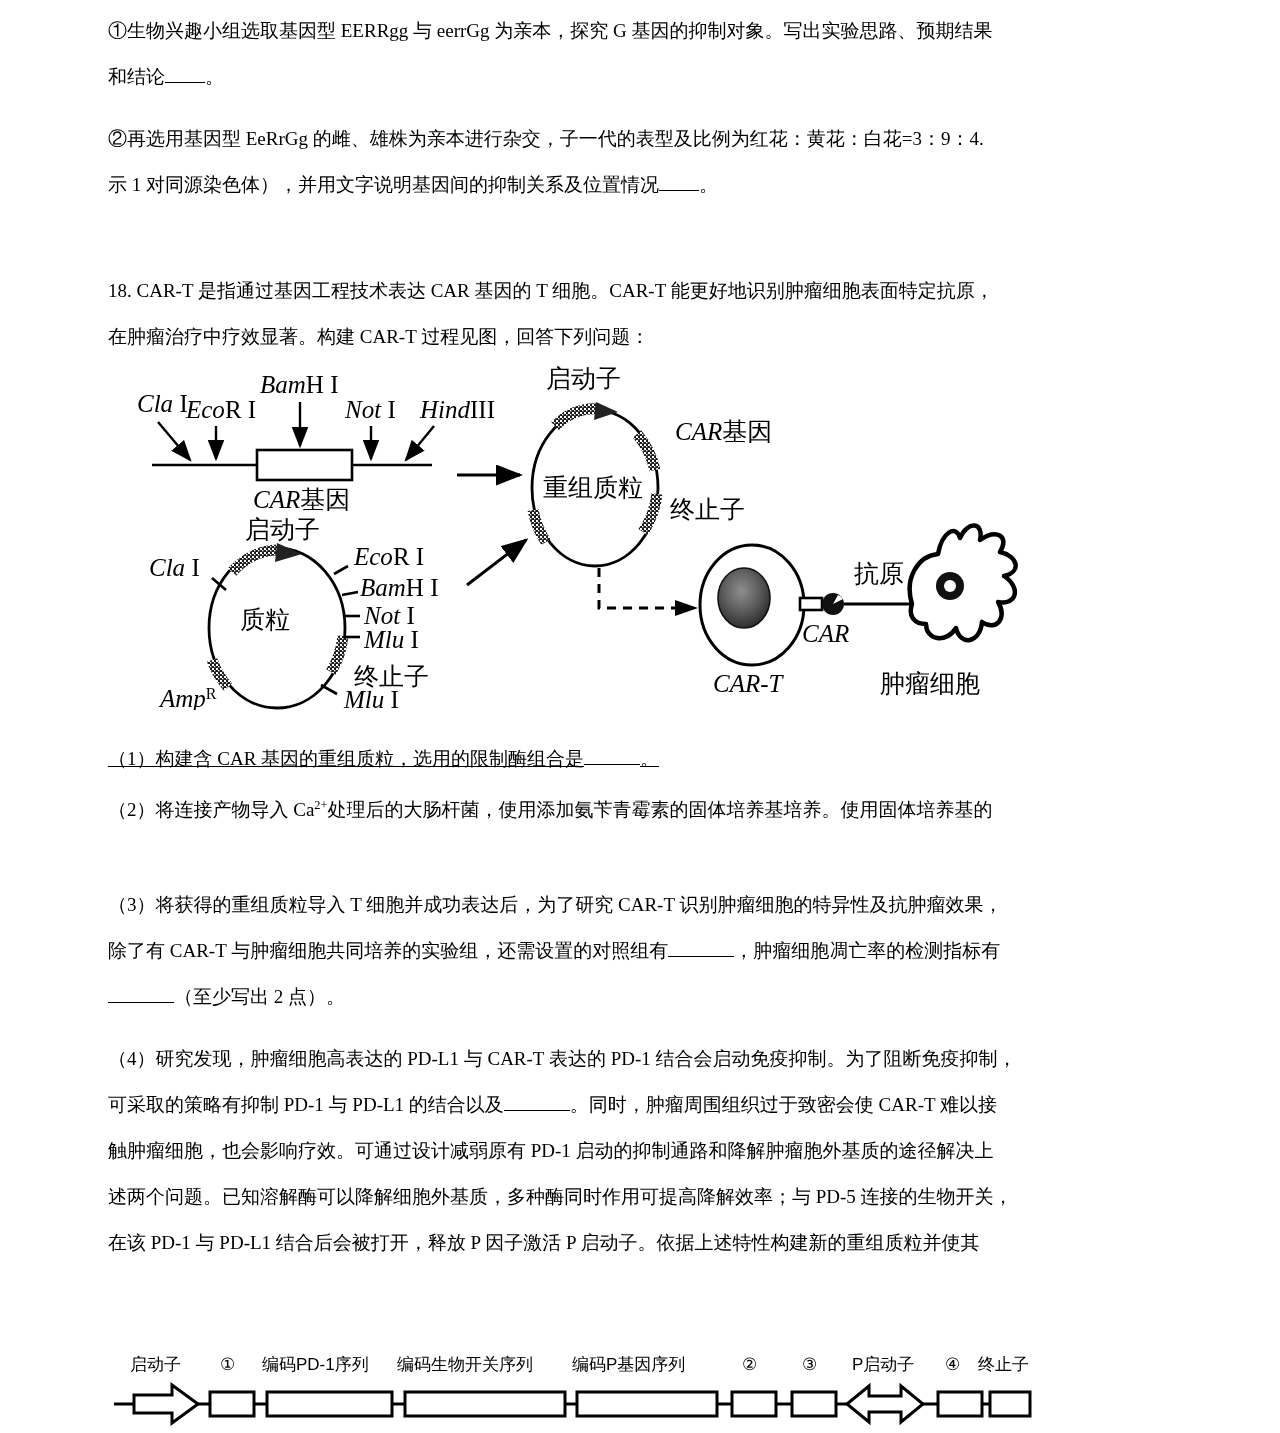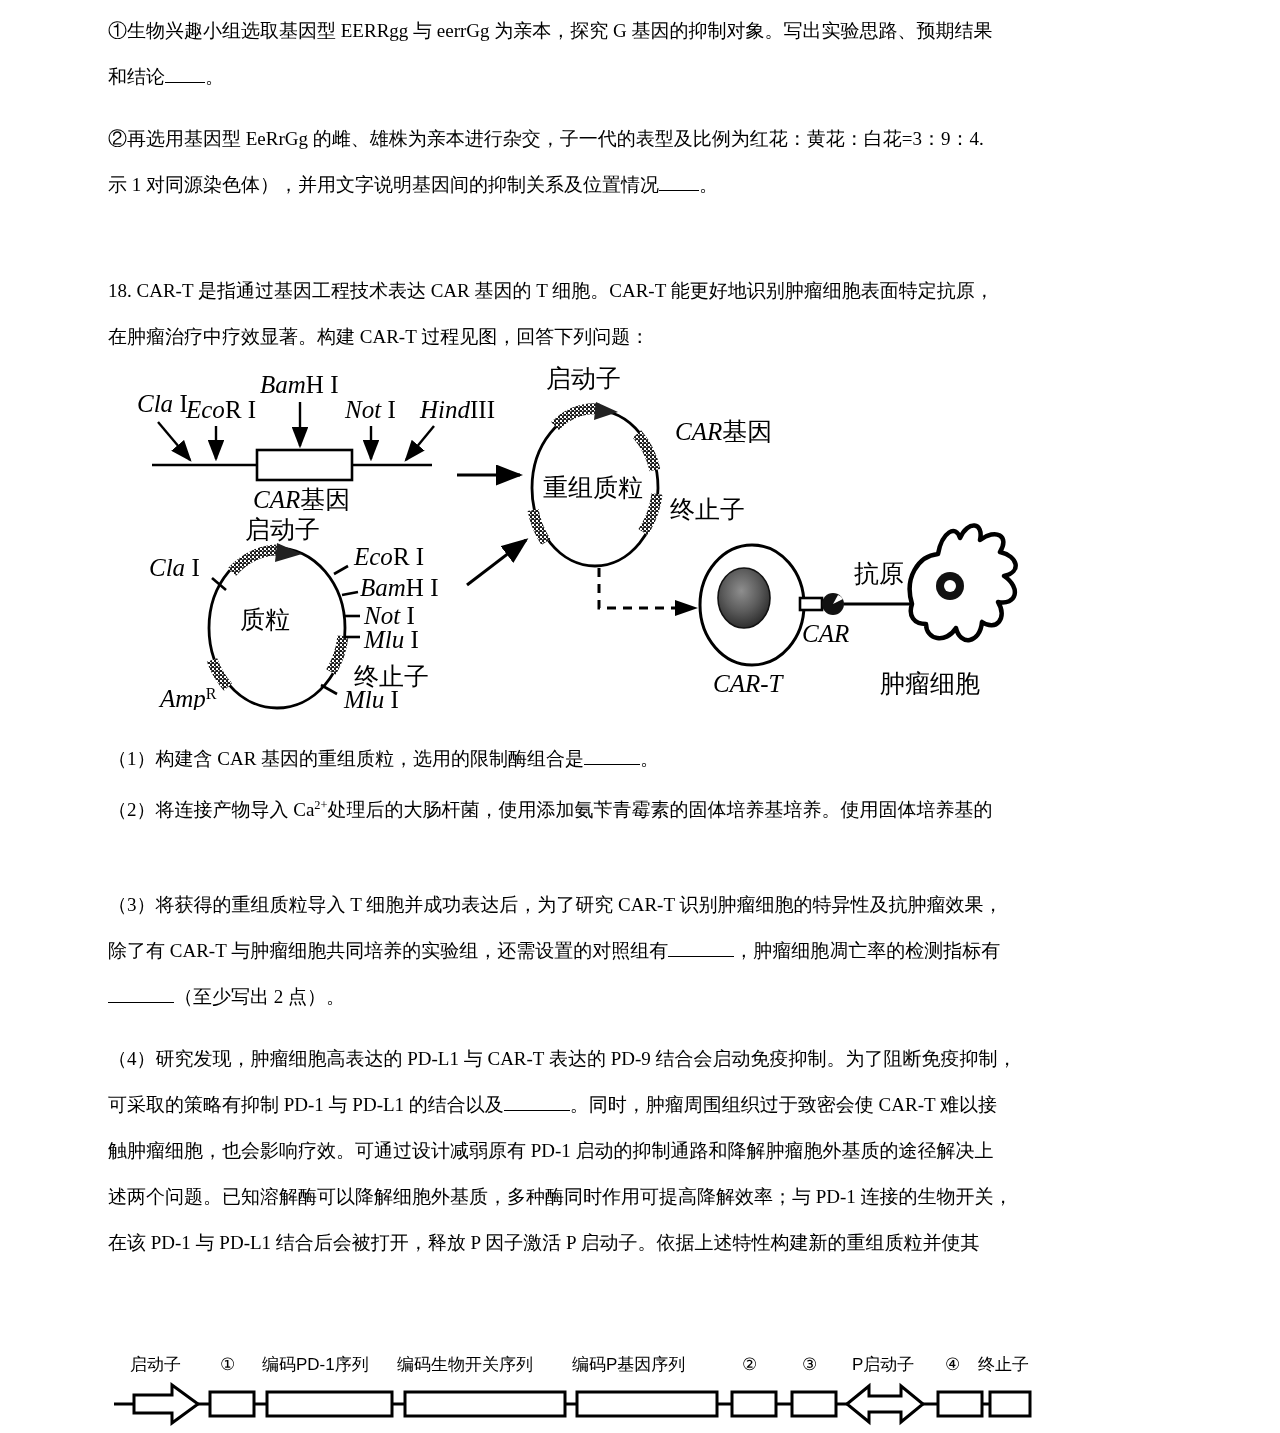--- a/index.html
+++ b/index.html
@@ -202,39 +202,39 @@
         <circle cx="838" cy="226" r="6" fill="#fff"></circle>
 
         <text x="601" y="332" font-family="'Liberation Serif',serif" font-size="25" font-style="italic">CAR-T</text>
         <text x="690" y="282" font-family="'Liberation Serif',serif" font-size="25" font-style="italic">CAR</text>
         <text x="742" y="222" font-family="'Liberation Sans',sans-serif" font-size="25">抗原</text>
         <text x="768" y="332" font-family="'Liberation Sans',sans-serif" font-size="25">肿瘤细胞</text>
       </g>
     </svg>
   </div>
 
-  <div class="textblock" style="top:736px;">
+  <div class="textblock" style="top:736px;text-decoration:underline;">
     <p class="para"><span>（1）构建含 CAR 基因的重组质粒，选用的限制酶组合是</span><span class="ul ul-md"></span><span>。</span></p>
   </div>
 
   <div class="textblock" style="top:782px;">
     <p class="para"><span>（2）将连接产物导入 Ca</span><sup class="sup">2+</sup><span>处理后的大肠杆菌，使用添加氨苄青霉素的固体培养基培养。使用固体培养基的</span></p>
   </div>
 
   <div class="textblock" style="top:882px;">
     <p class="para">（3）将获得的重组质粒导入 T 细胞并成功表达后，为了研究 CAR-T 识别肿瘤细胞的特异性及抗肿瘤效果，</p>
     <p class="para"><span>除了有 CAR-T 与肿瘤细胞共同培养的实验组，还需设置的对照组有</span><span class="ul ul-lg"></span><span>，肿瘤细胞凋亡率的检测指标有</span></p>
     <p class="para"><span class="ul ul-lg"></span><span>（至少写出 2 点）。</span></p>
   </div>
 
   <div class="textblock" style="top:1036px;">
-    <p class="para">（4）研究发现，肿瘤细胞高表达的 PD-L1 与 CAR-T 表达的 PD-9 结合会启动免疫抑制。为了阻断免疫抑制，</p>
+    <p class="para">（4）研究发现，肿瘤细胞高表达的 PD-L1 与 CAR-T 表达的 PD-1 结合会启动免疫抑制。为了阻断免疫抑制，</p>
     <p class="para"><span>可采取的策略有抑制 PD-1 与 PD-L1 的结合以及</span><span class="ul ul-lg"></span><span>。同时，肿瘤周围组织过于致密会使 CAR-T 难以接</span></p>
     <p class="para">触肿瘤细胞，也会影响疗效。可通过设计减弱原有 PD-1 启动的抑制通路和降解肿瘤胞外基质的途径解决上</p>
-    <p class="para">述两个问题。已知溶解酶可以降解细胞外基质，多种酶同时作用可提高降解效率；与 PD-1 连接的生物开关，</p>
+    <p class="para">述两个问题。已知溶解酶可以降解细胞外基质，多种酶同时作用可提高降解效率；与 PD-5 连接的生物开关，</p>
     <p class="para">在该 PD-1 与 PD-L1 结合后会被打开，释放 P 因子激活 P 启动子。依据上述特性构建新的重组质粒并使其</p>
   </div>
 
   <div id="figure-construct">
     <svg width="920" height="78" viewBox="0 0 920 78" xmlns="http://www.w3.org/2000/svg">
 
       <line x1="2" y1="52" x2="918" y2="52" stroke="#000" stroke-width="3"></line>
 
       <polygon points="22,43 60,43 60,33 86,52 60,71 60,61 22,61" fill="#fff" stroke="#000" stroke-width="3" stroke-linejoin="miter"></polygon>
       <text x="18" y="18" font-family="'Liberation Sans',sans-serif" font-size="17">启动子</text>

